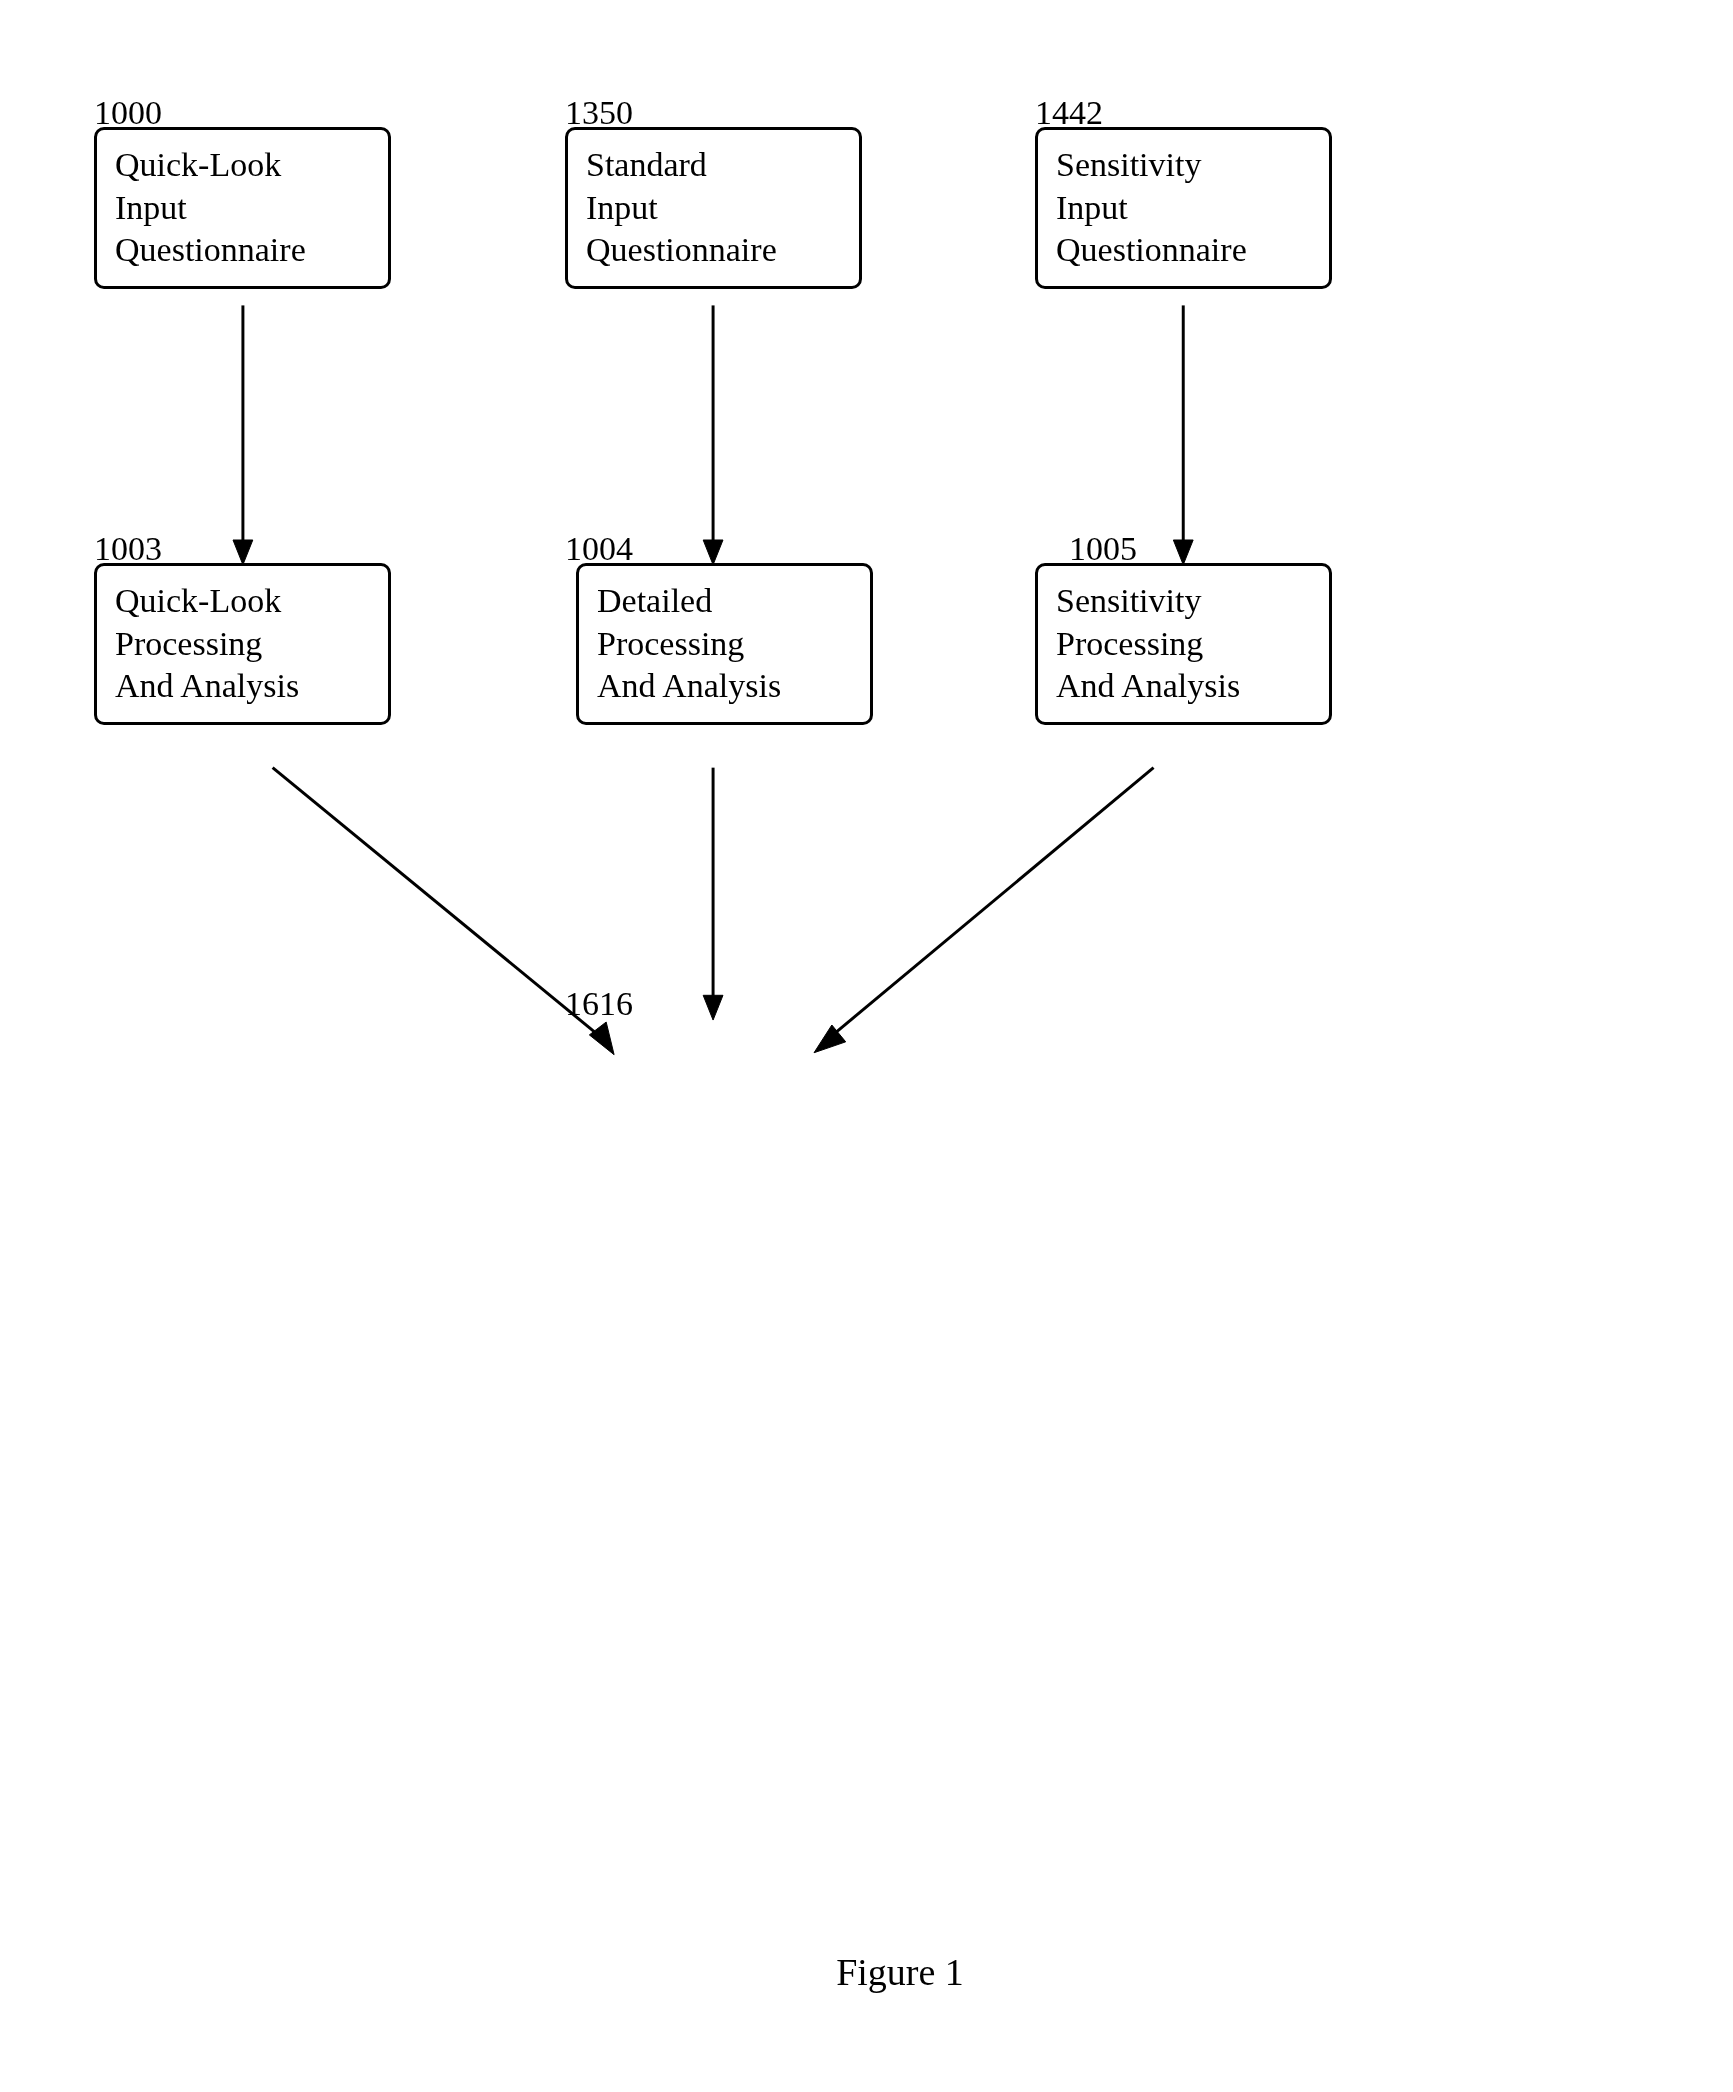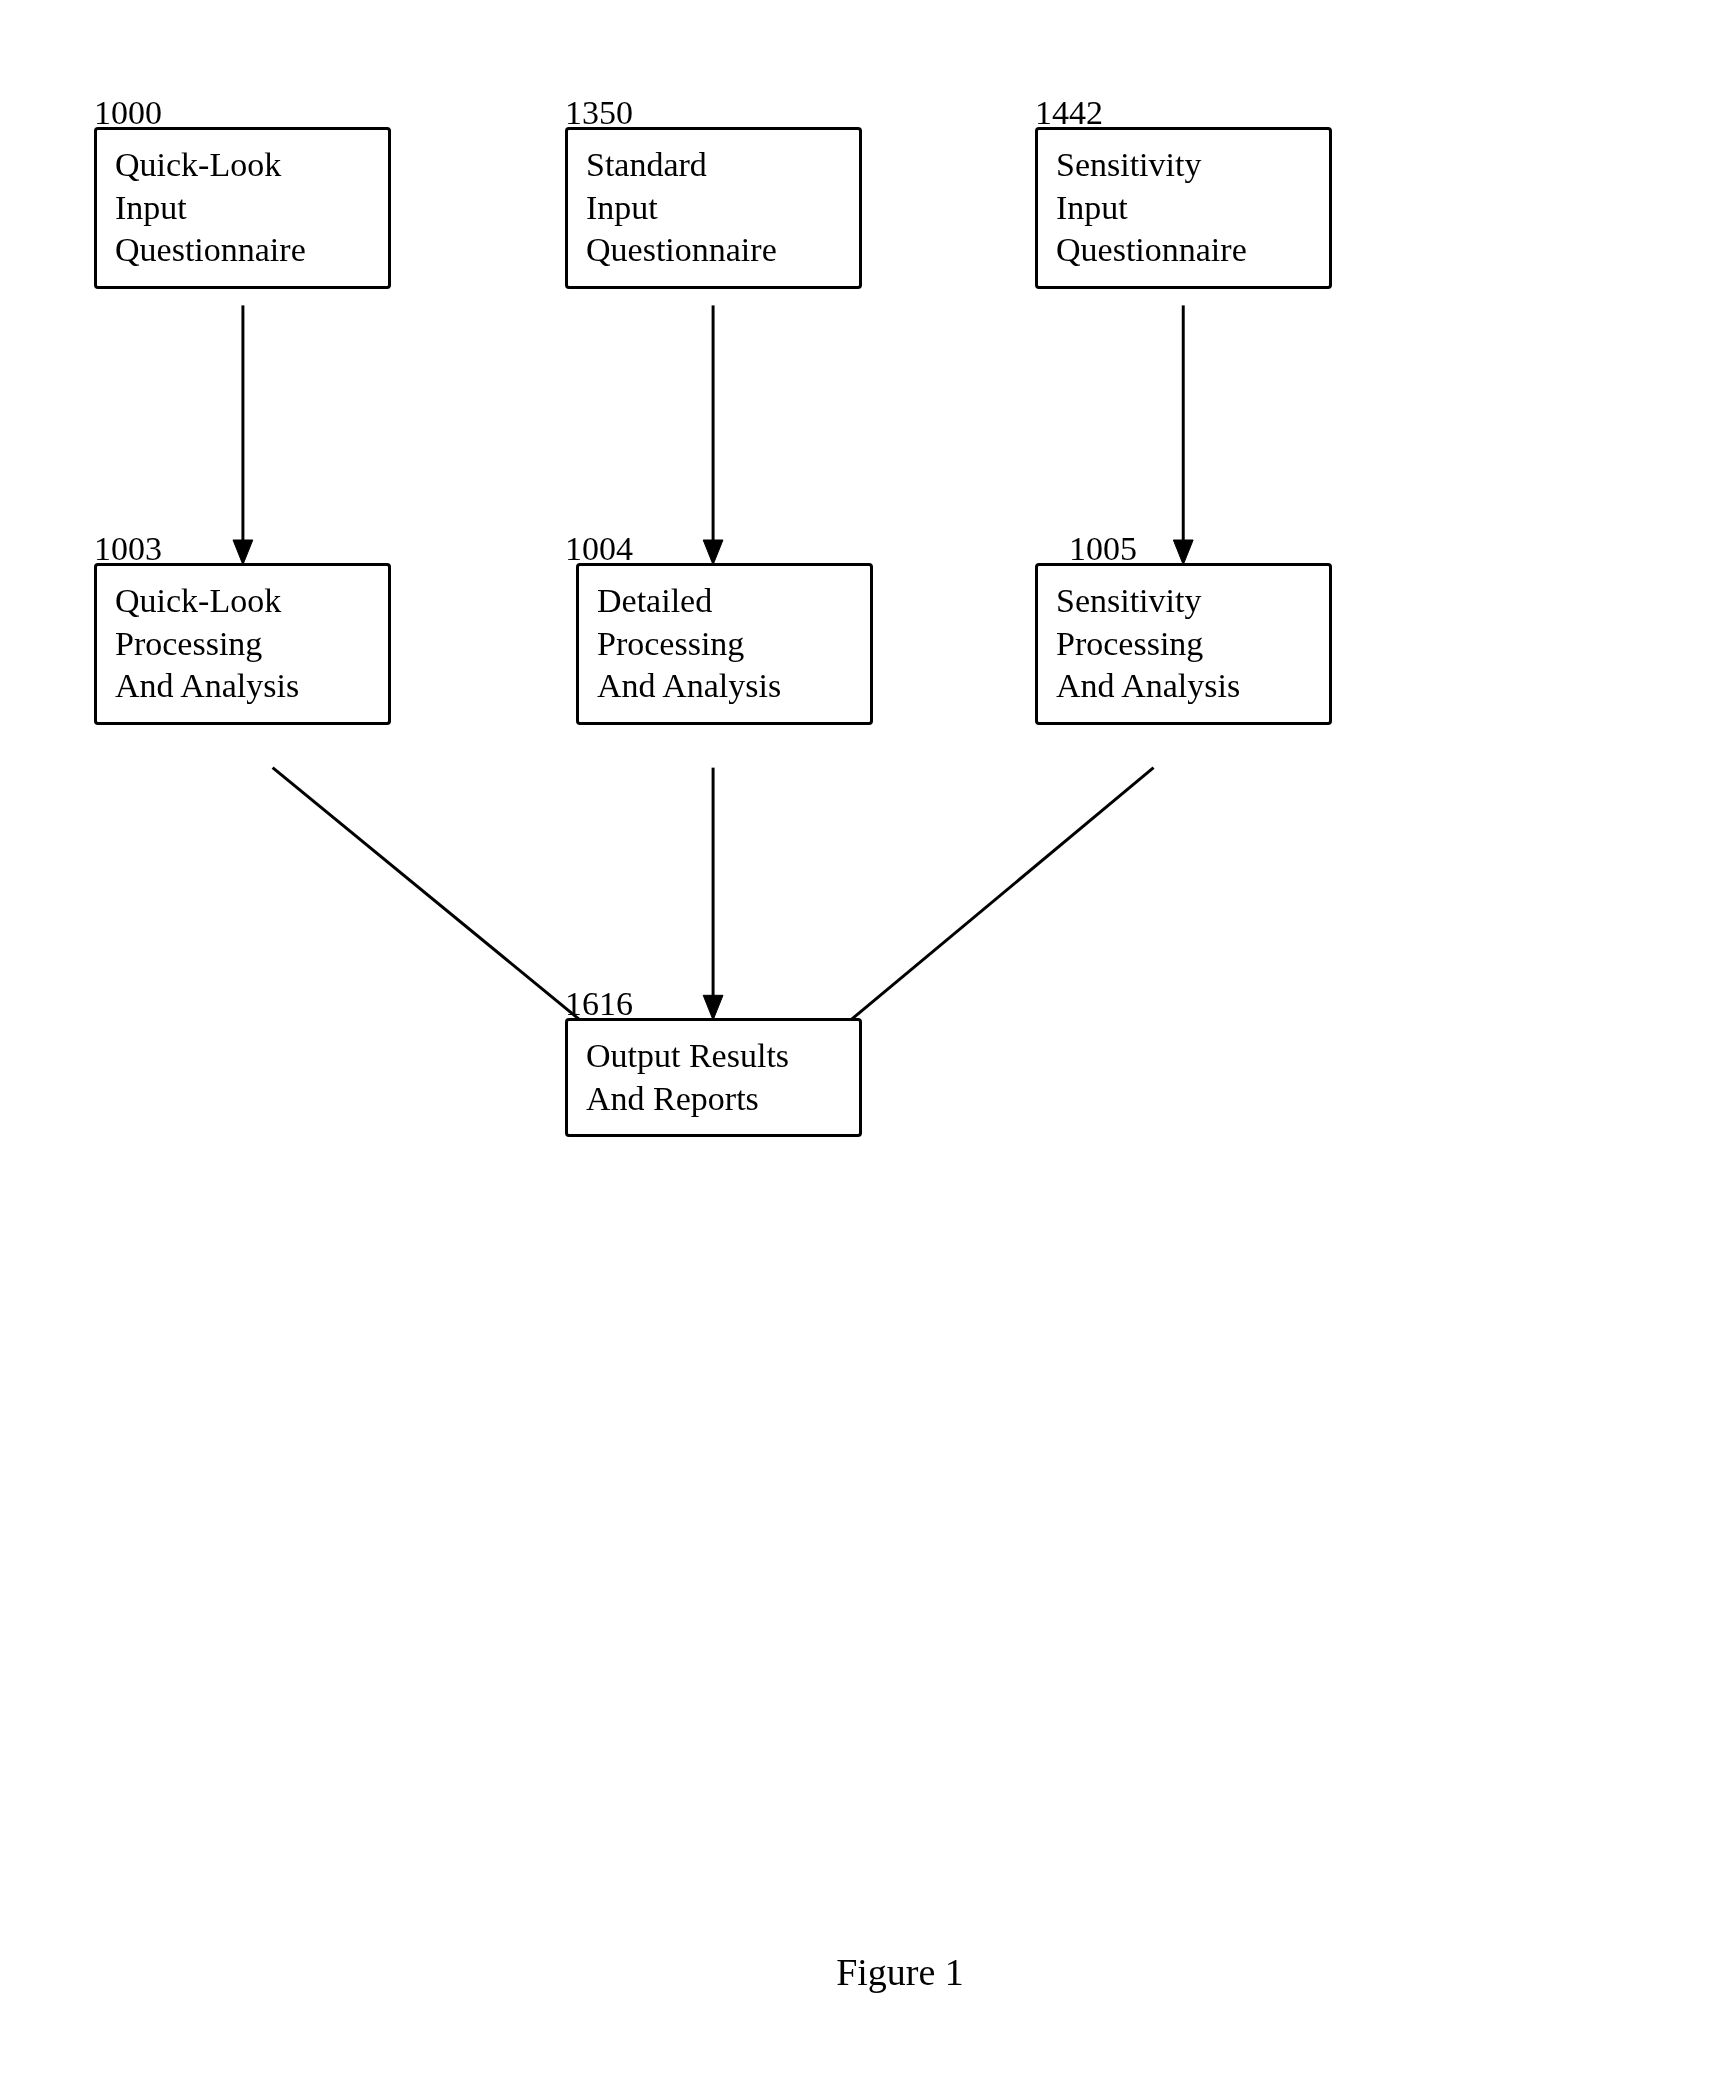--- a/index.html
+++ b/index.html
@@ -26,21 +26,21 @@
       background: #fff;
       text-align: left;
       padding: 14px 18px;
       font-size: 34px;
       line-height: 1.25;
       font-weight: normal;
     }
 
     
     .node {
-      border-radius: 4px;
+      border-radius: 10px;
     }
 
     .label {
       position: absolute;
       font-size: 34px;
       font-weight: normal;
       color: #000;
     }
 
     .figure-caption {
@@ -123,20 +123,17 @@
   <div class="node" style="left:536px; top:523px; width:297px;">
     <span>Detailed<br>Processing<br>And Analysis</span>
   </div>
 
   <div class="label" style="left:1029px; top:490px;">1005</div>
   <div class="node" style="left:995px; top:523px; width:297px;">
     <span>Sensitivity<br>Processing<br>And Analysis</span>
   </div>
 
   <div class="label" style="left:525px; top:945px;">1616</div>
-  <div class="node" style="left:525px; top:978px; width:297px;">
-    <span>Output Results<br>And Reports</span>
-  </div>
 
 </div>
 
 <div class="figure-caption">Figure 1</div>
 
 
 </body></html>

